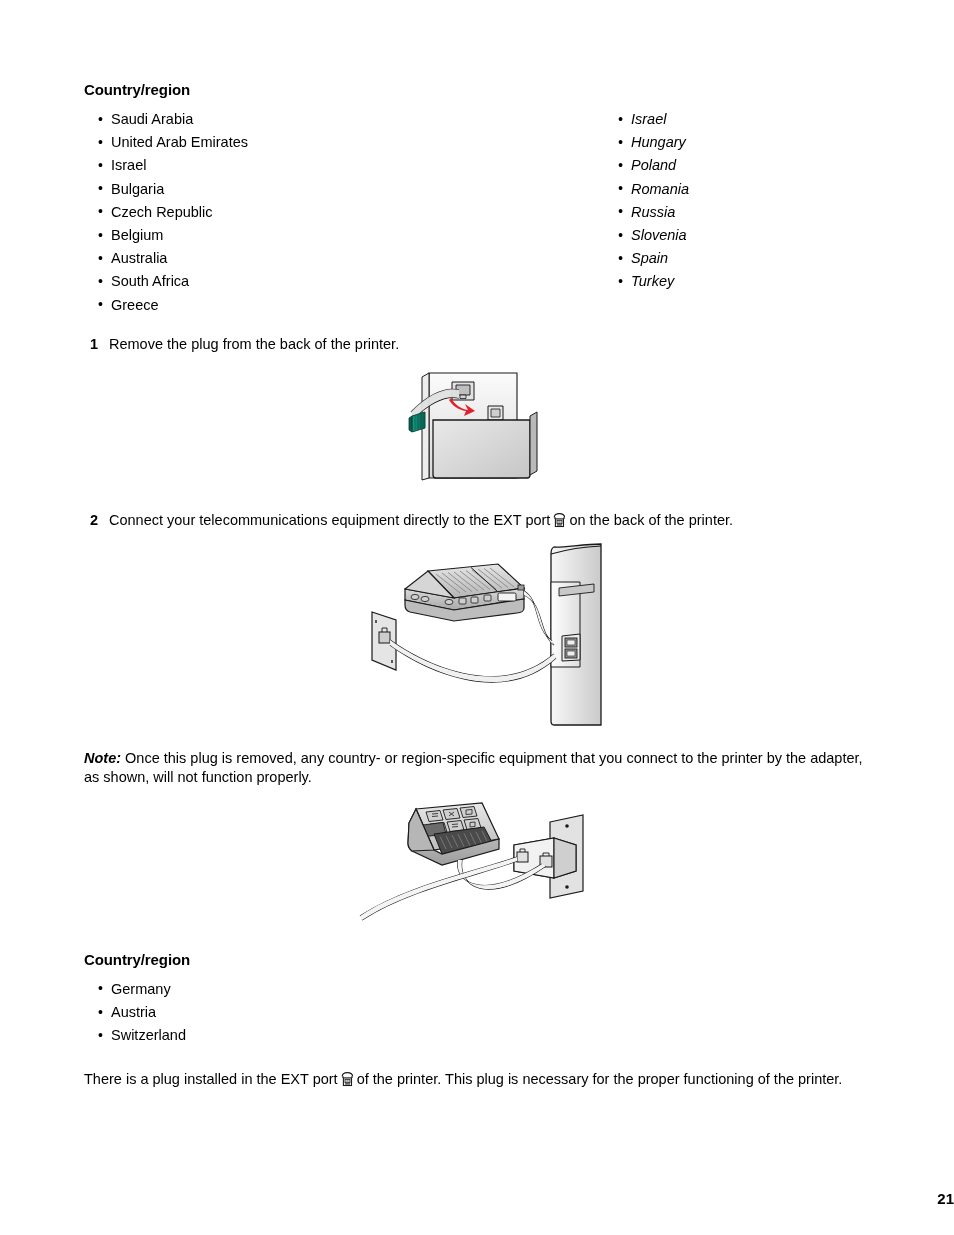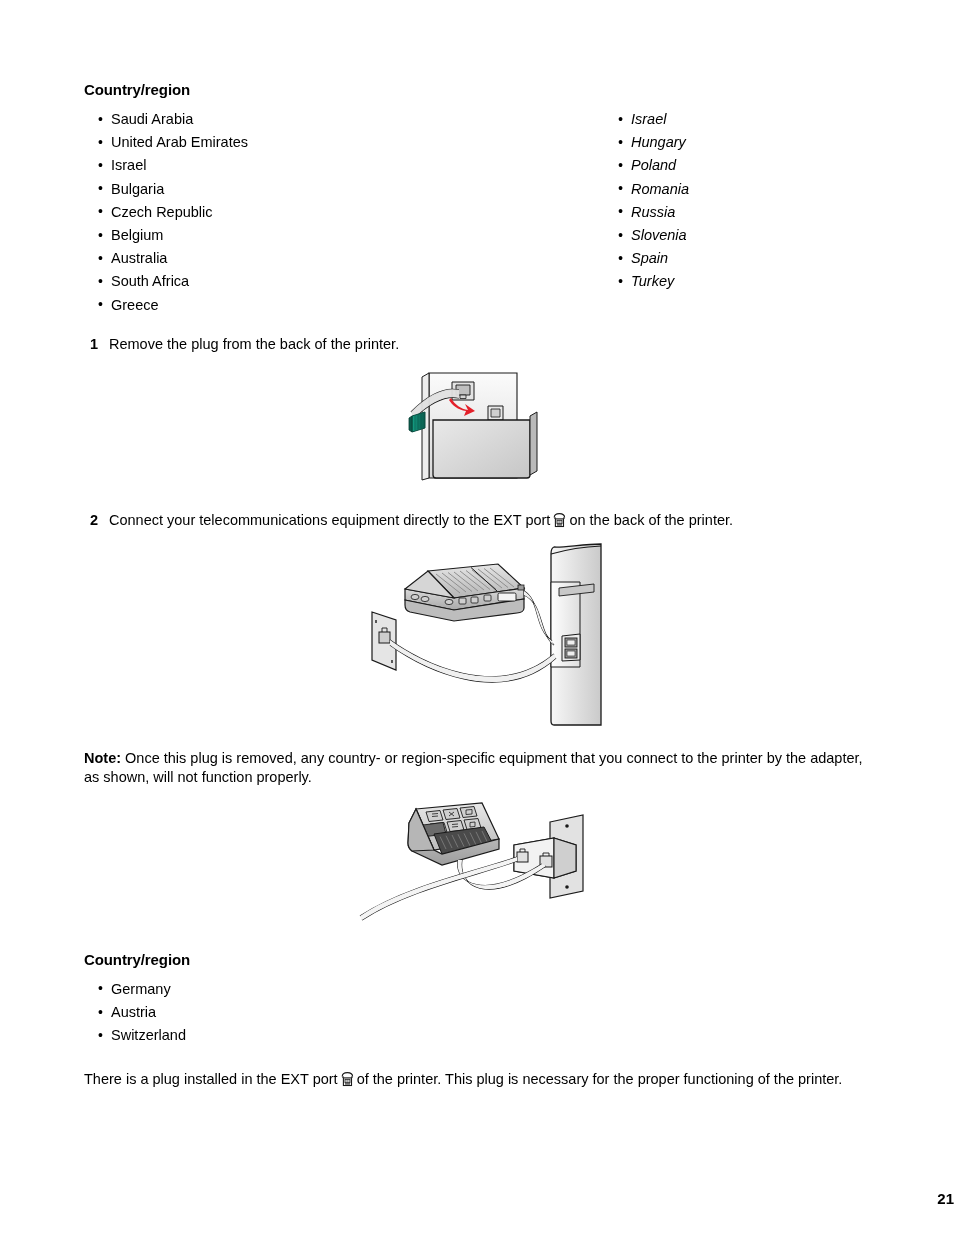--- a/index.html
+++ b/index.html
@@ -84,21 +84,21 @@
   .step-text {
     font-size: 14.5px;
     line-height: 21px;
     flex: 1;
   }
   .note-block {
     margin-top: 17px;
     font-size: 14.5px;
     line-height: 19.5px;
   }
-  .note-label { font-weight: bold; }
+  .note-label { font-weight: bold; font-style: italic; }
   .fig {
     display: block;
     margin: 0 auto;
   }
   .fig-wrap { width: 100%; display: flex; justify-content: center; }
   .ext-icon {
     display: inline-block;
     vertical-align: -3px;
     margin: 0 2px;
   }

